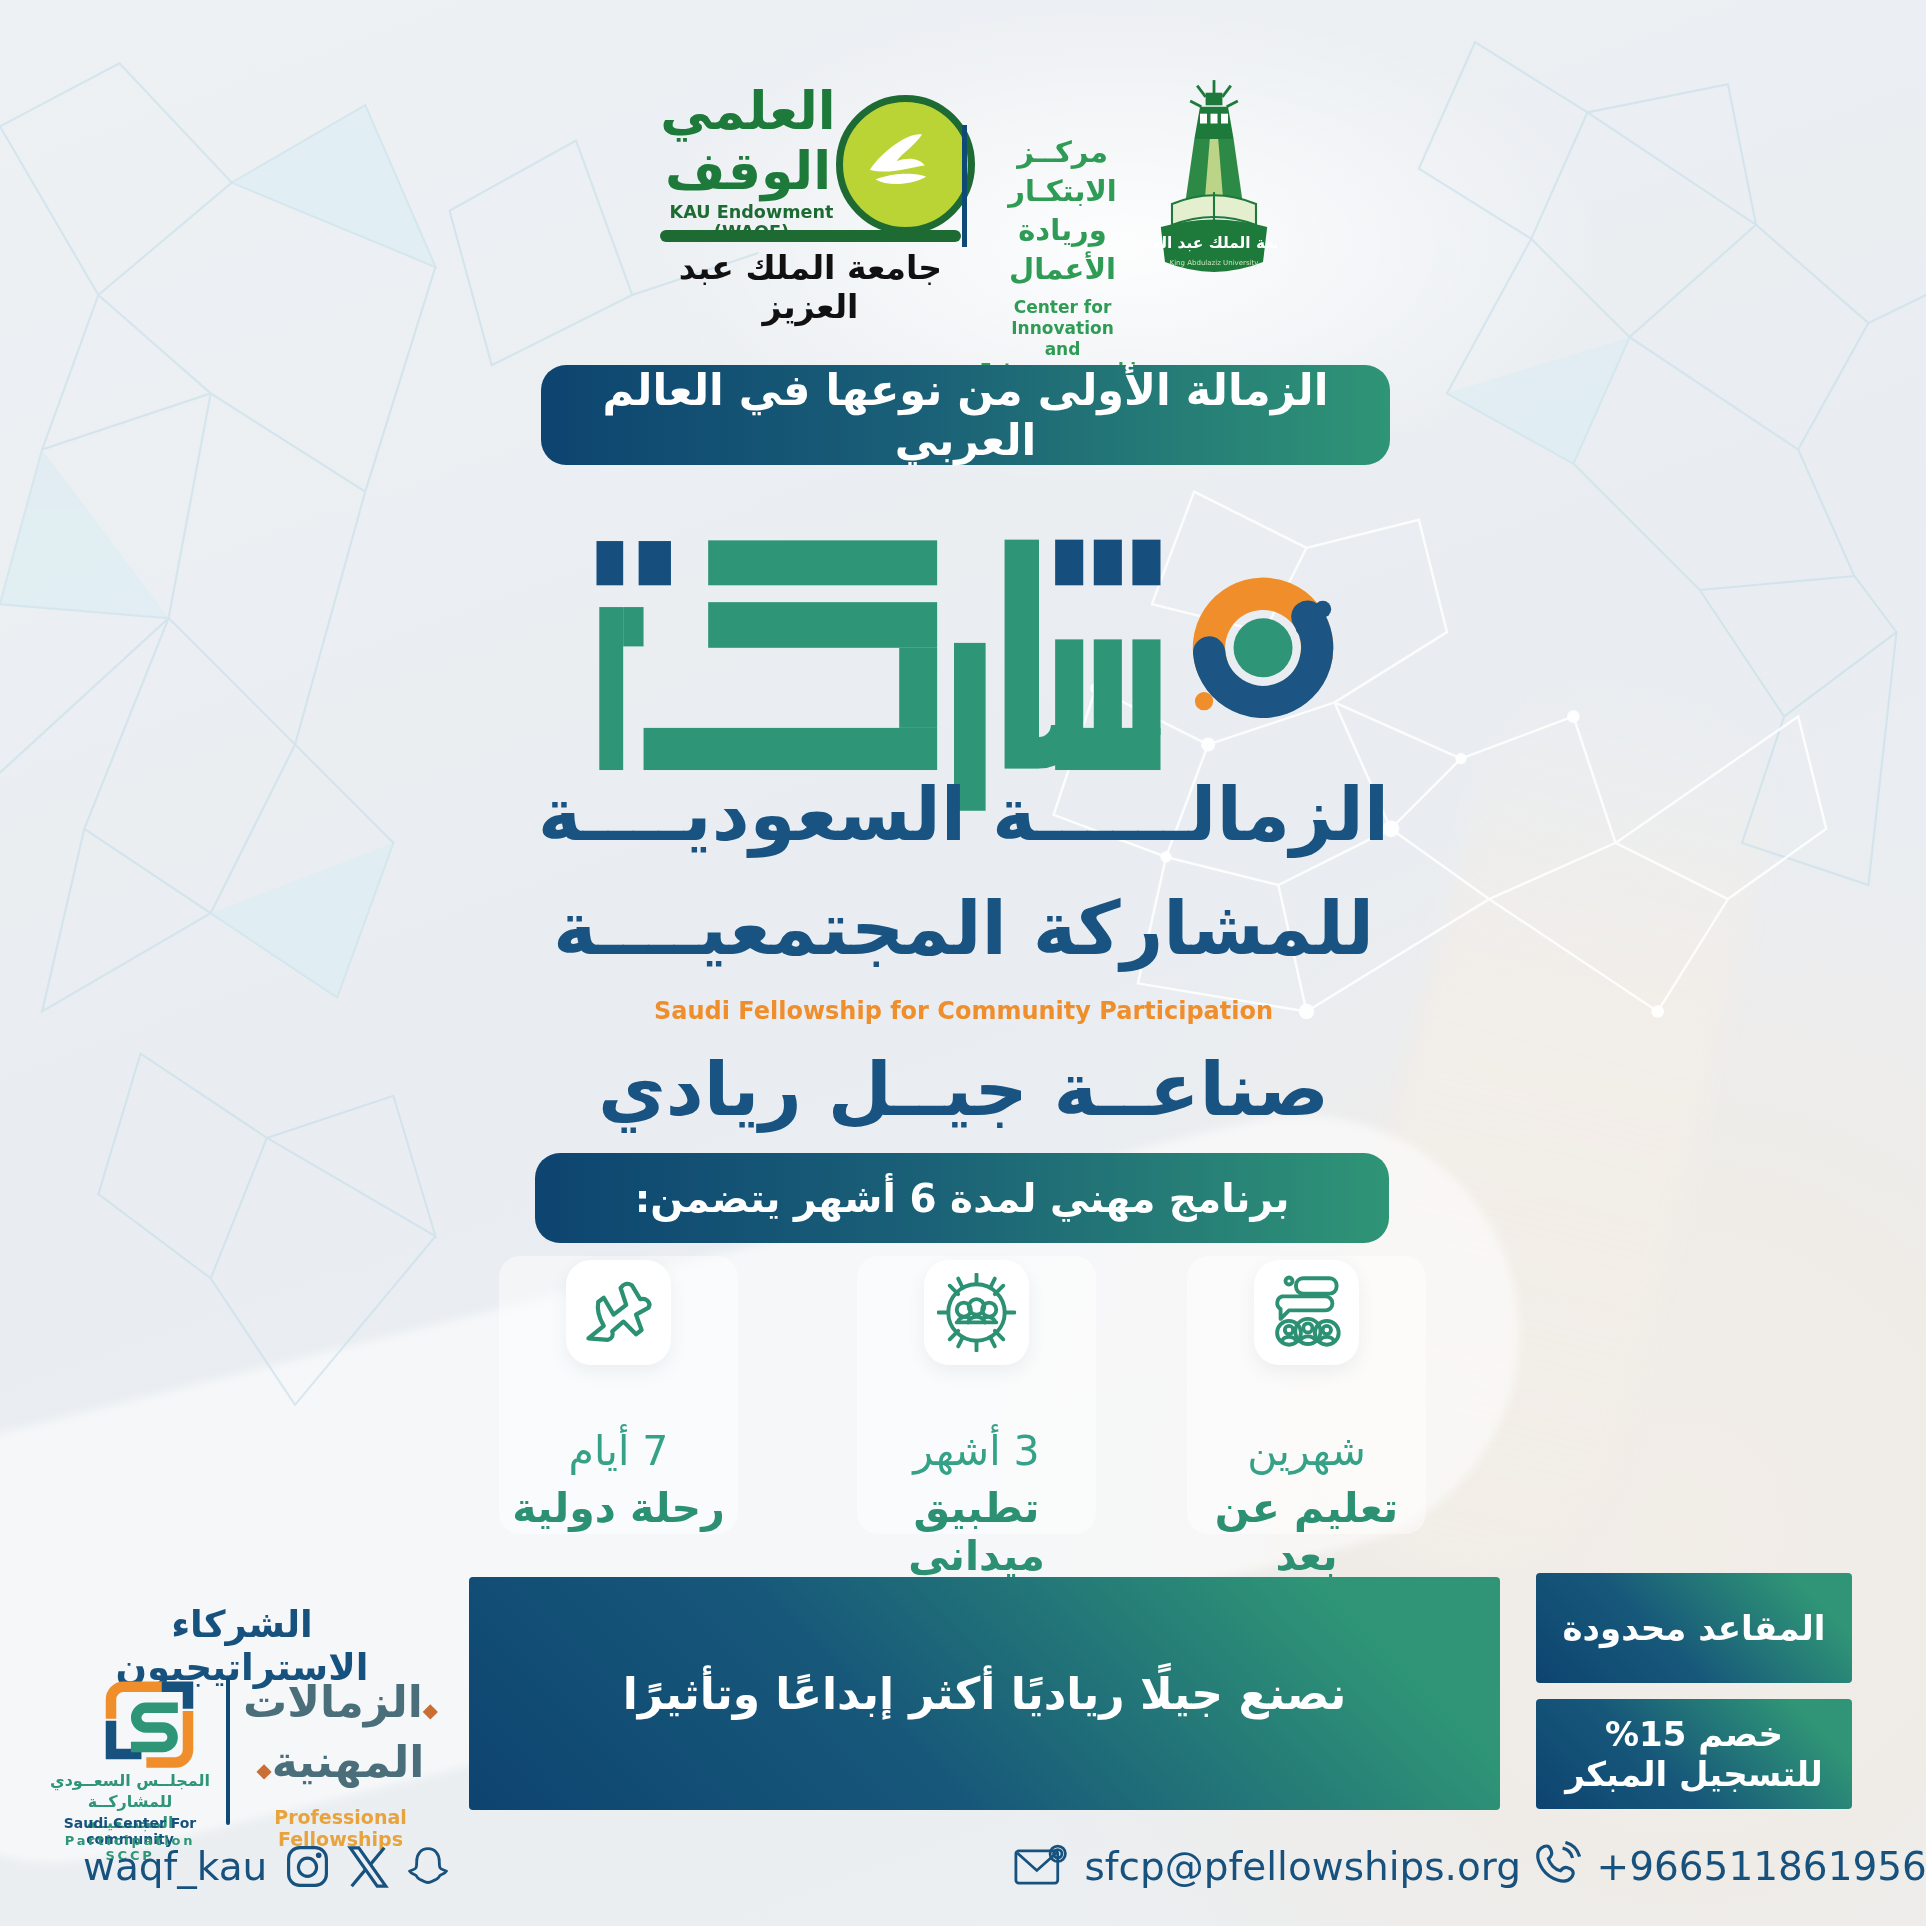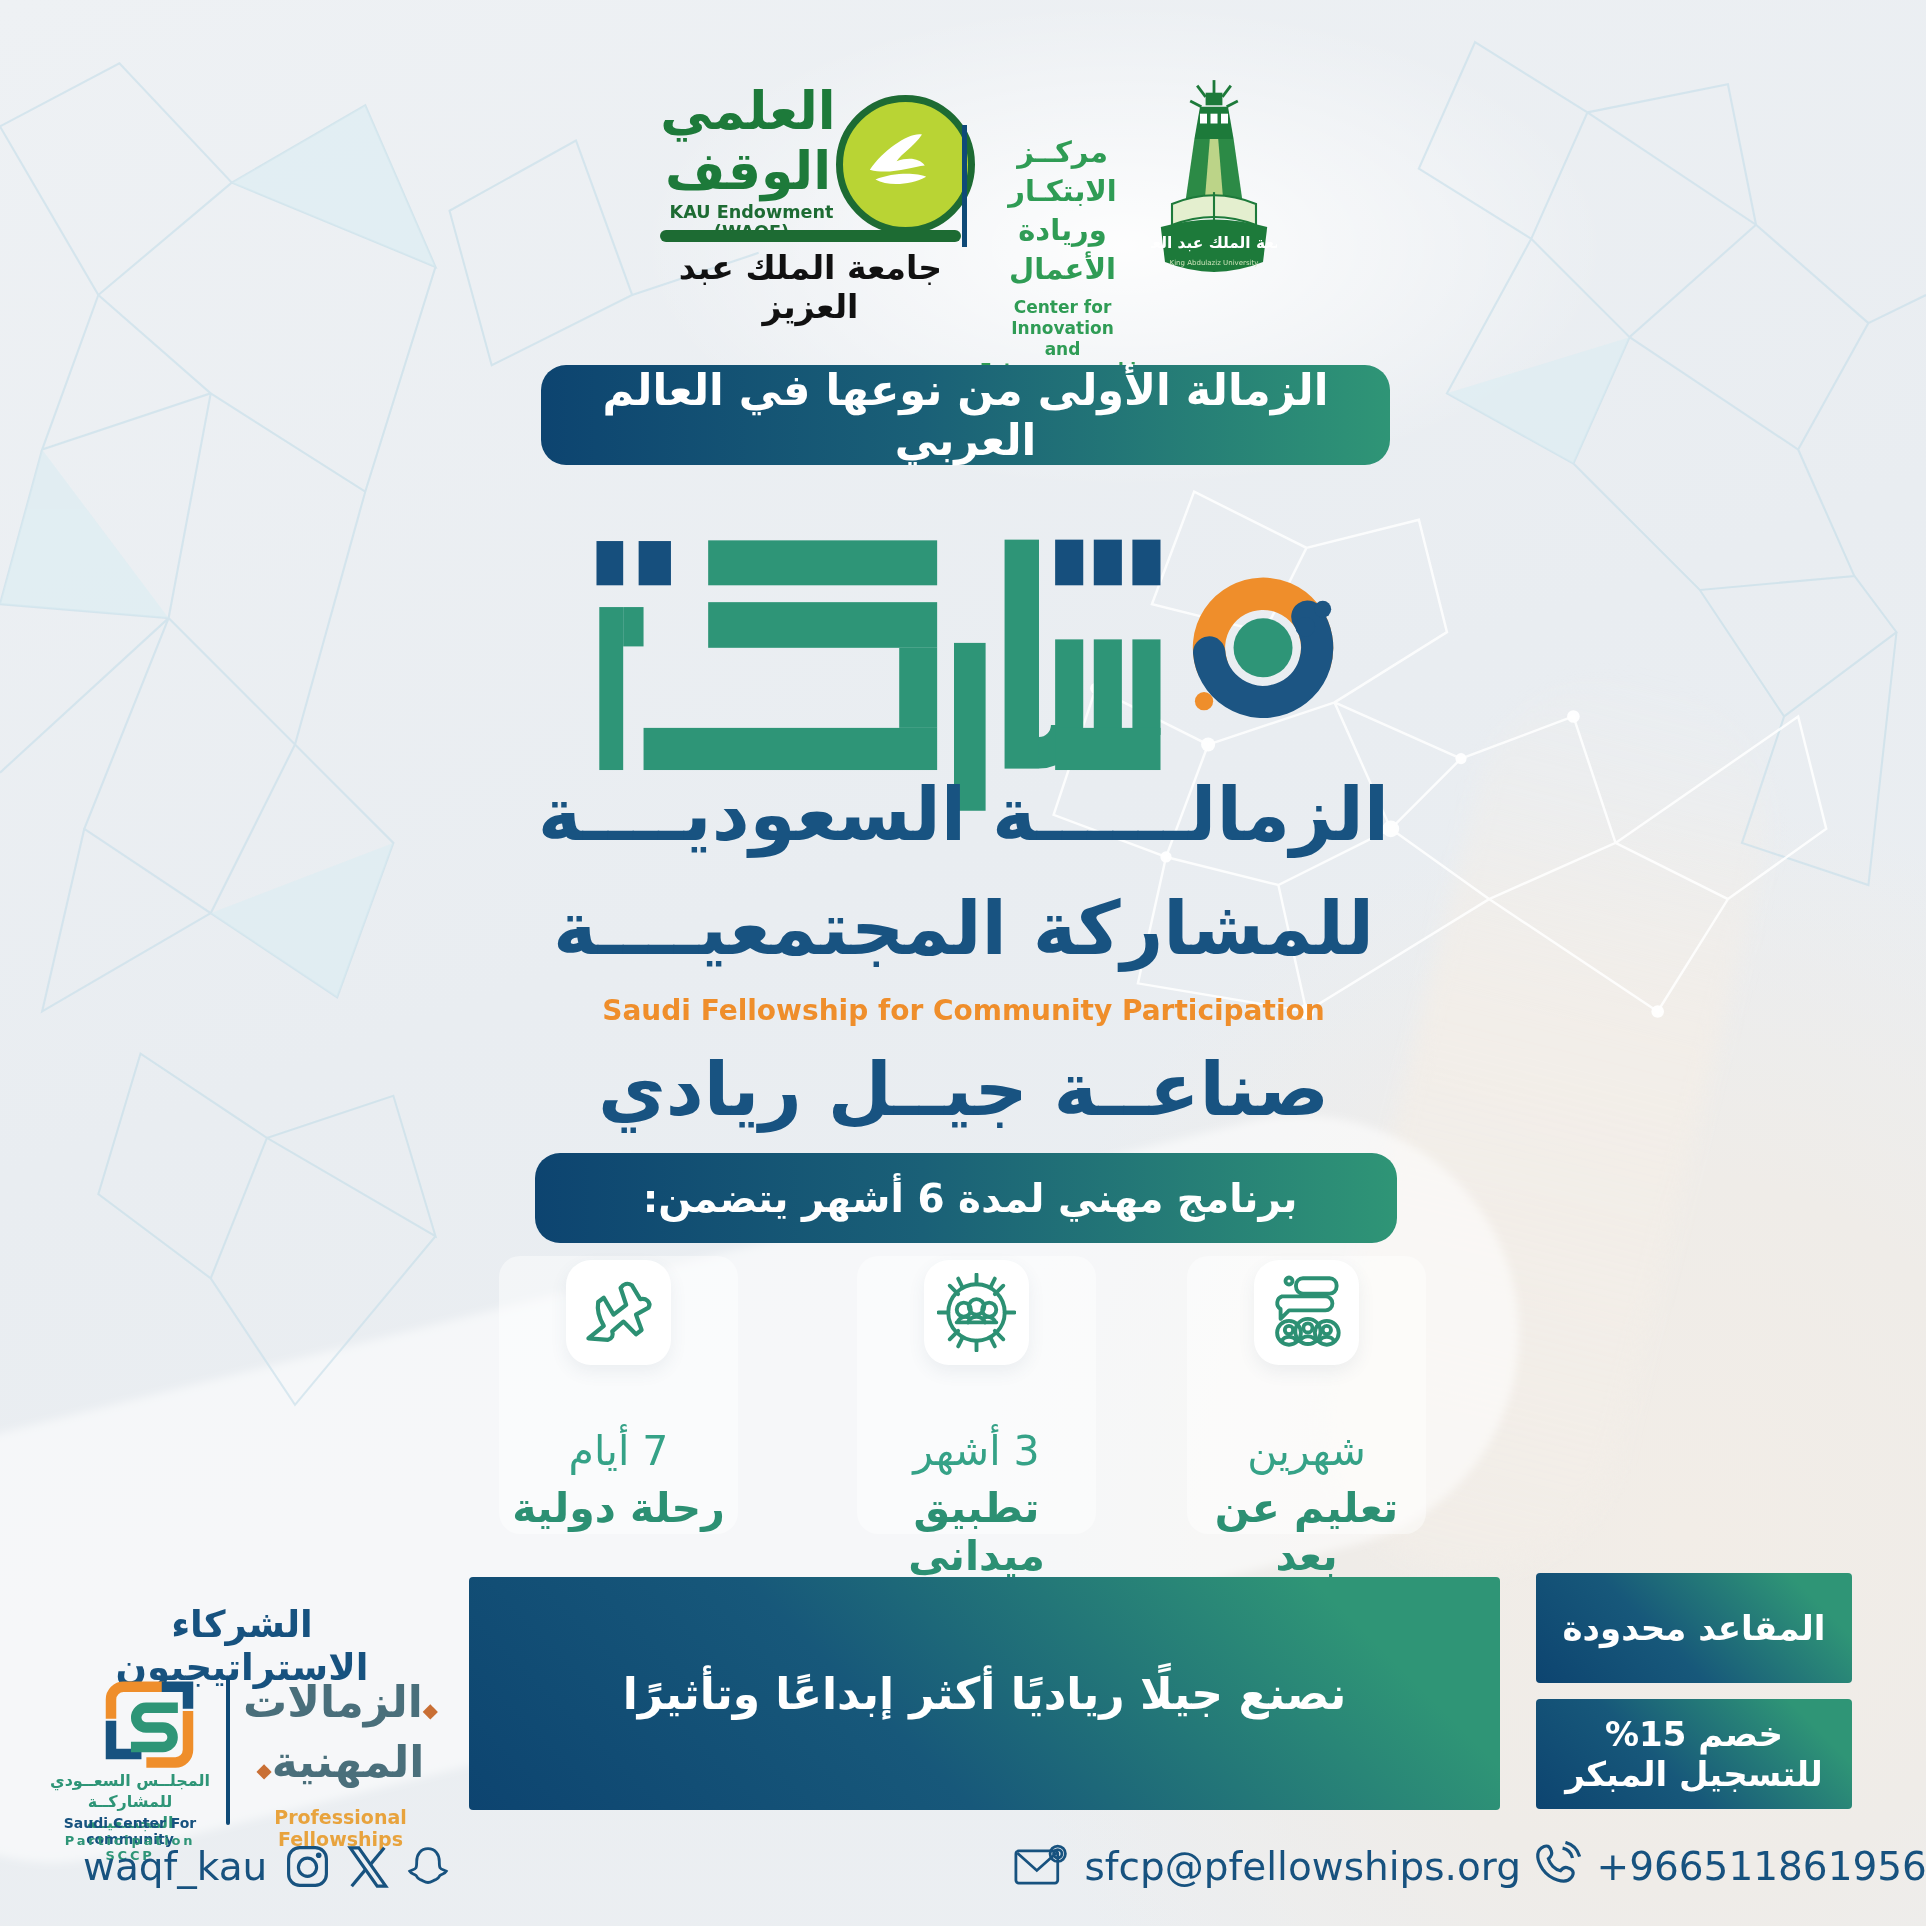--- a/index.html
+++ b/index.html
@@ -42,27 +42,27 @@
   .hdr-divider{left:962px;top:125px;width:4.9px;height:122px;background:#0f4a77;}
   .cie{left:980px;top:133px;width:165px;text-align:center;}
   .cie-ar{color:#2f9c55;font-size:29px;font-weight:bold;line-height:39px;}
   .cie-en{color:#2f9c55;font-size:17px;font-weight:bold;line-height:21px;margin-top:8.4px;}
   .kau-emblem{left:1151px;top:74px;width:126px;height:225px;}
   
   .banner{border-radius:25px;color:#fff;font-weight:bold;text-align:center;
     background:linear-gradient(90deg,#0d4470 0%,#1a6077 45%,#2f9576 100%);
     display:flex;align-items:center;justify-content:center;}
   .banner-top{left:541px;top:365px;width:849px;height:100px;font-size:43px;}
-  .banner-program{left:535px;top:1153px;width:854px;height:90px;font-size:39px;padding-left:8px;}
+  .banner-program{left:535px;top:1153px;width:854px;height:90px;font-size:39px;}
   
   .wordmark{left:590px;top:527px;width:787px;height:295px;}
   
   .title-block{left:261px;top:757px;width:1405px;text-align:center;}
   .title-line{color:#185381;font-size:74px;font-weight:bold;line-height:114px;}
-  .subtitle-en{color:#ef8e2b;font-size:28px;font-weight:bold;line-height:52px;}
+  .subtitle-en{color:#ef8e2b;font-size:24px;font-weight:bold;line-height:52px;}
   .tagline{color:#185381;font-size:74px;font-weight:bold;line-height:105px;}
   
   .feature-card{top:1256px;width:239px;height:278px;border-radius:21px;
     background:rgba(255,255,255,0.45);}
   .f-right{left:1187px;} .f-mid{left:857px;} .f-left{left:499px;}
   .icon-box{position:absolute;left:67px;top:4.2px;width:105px;height:105px;border-radius:25px;
     background:#fff;box-shadow:0 7px 17px rgba(60,90,110,.08);
     display:flex;align-items:center;justify-content:center;}
   .f-duration{position:absolute;left:0;top:171px;width:239px;text-align:center;
     color:#35a287;font-size:41px;}

